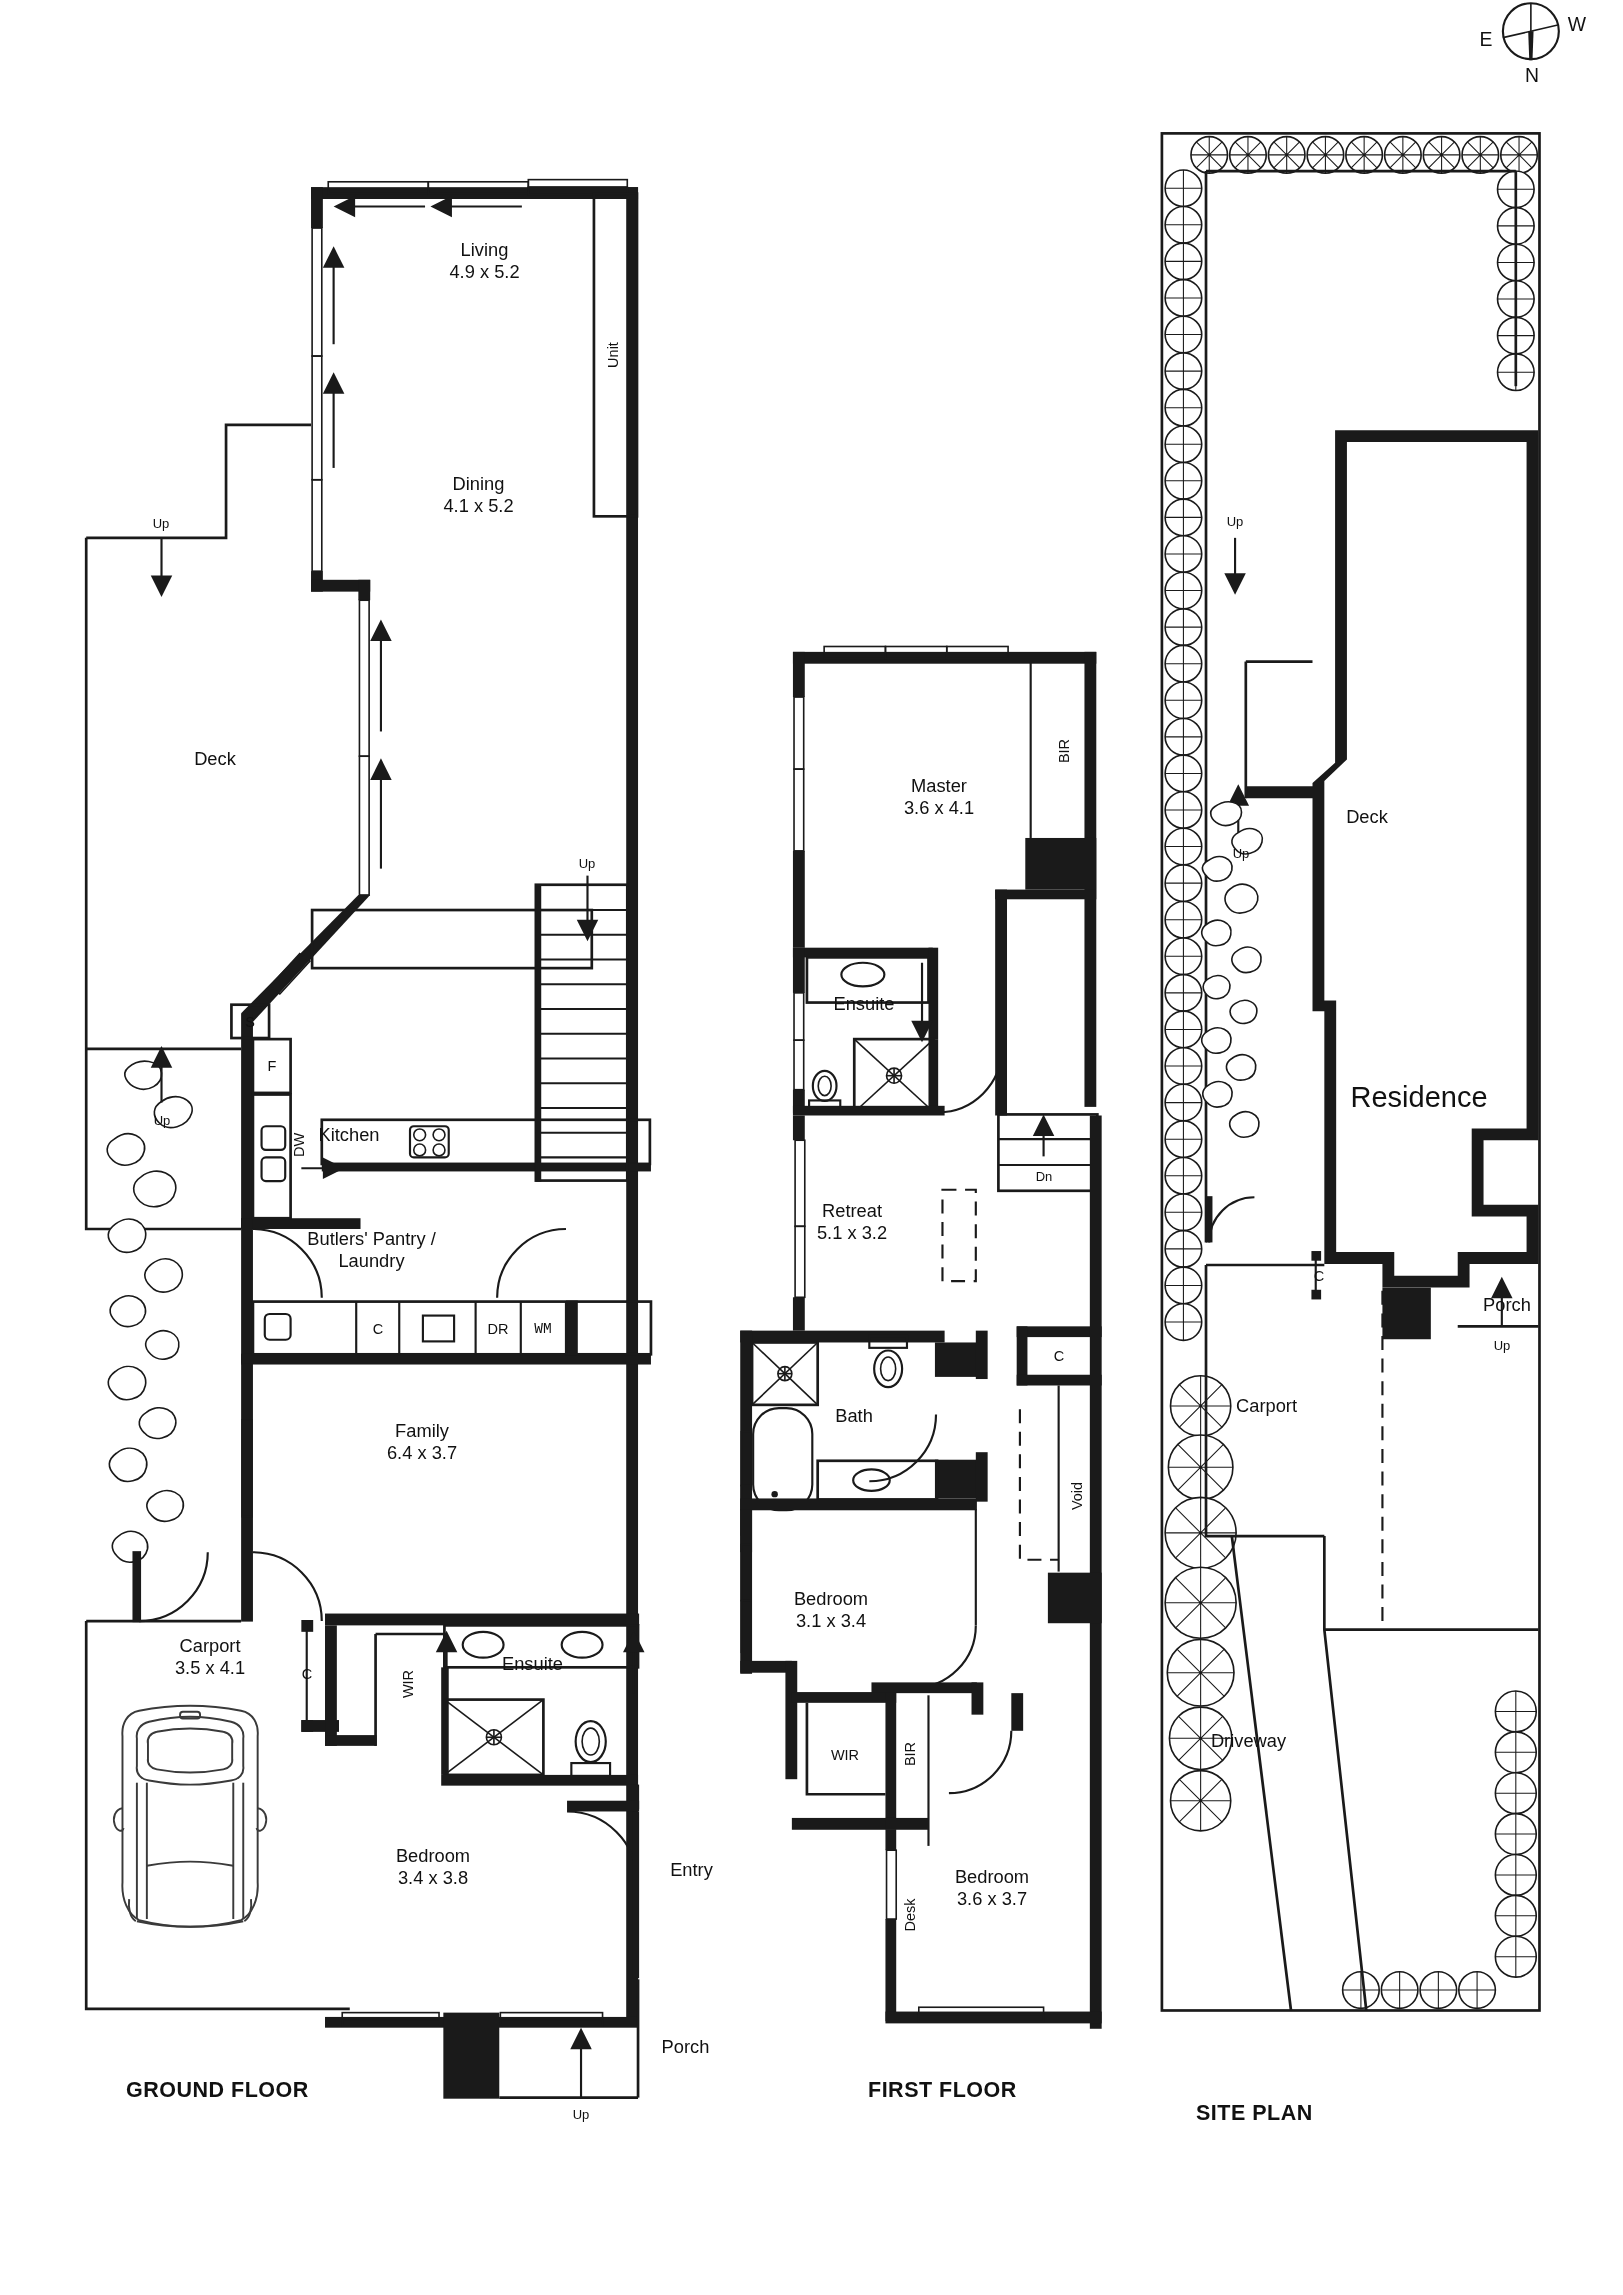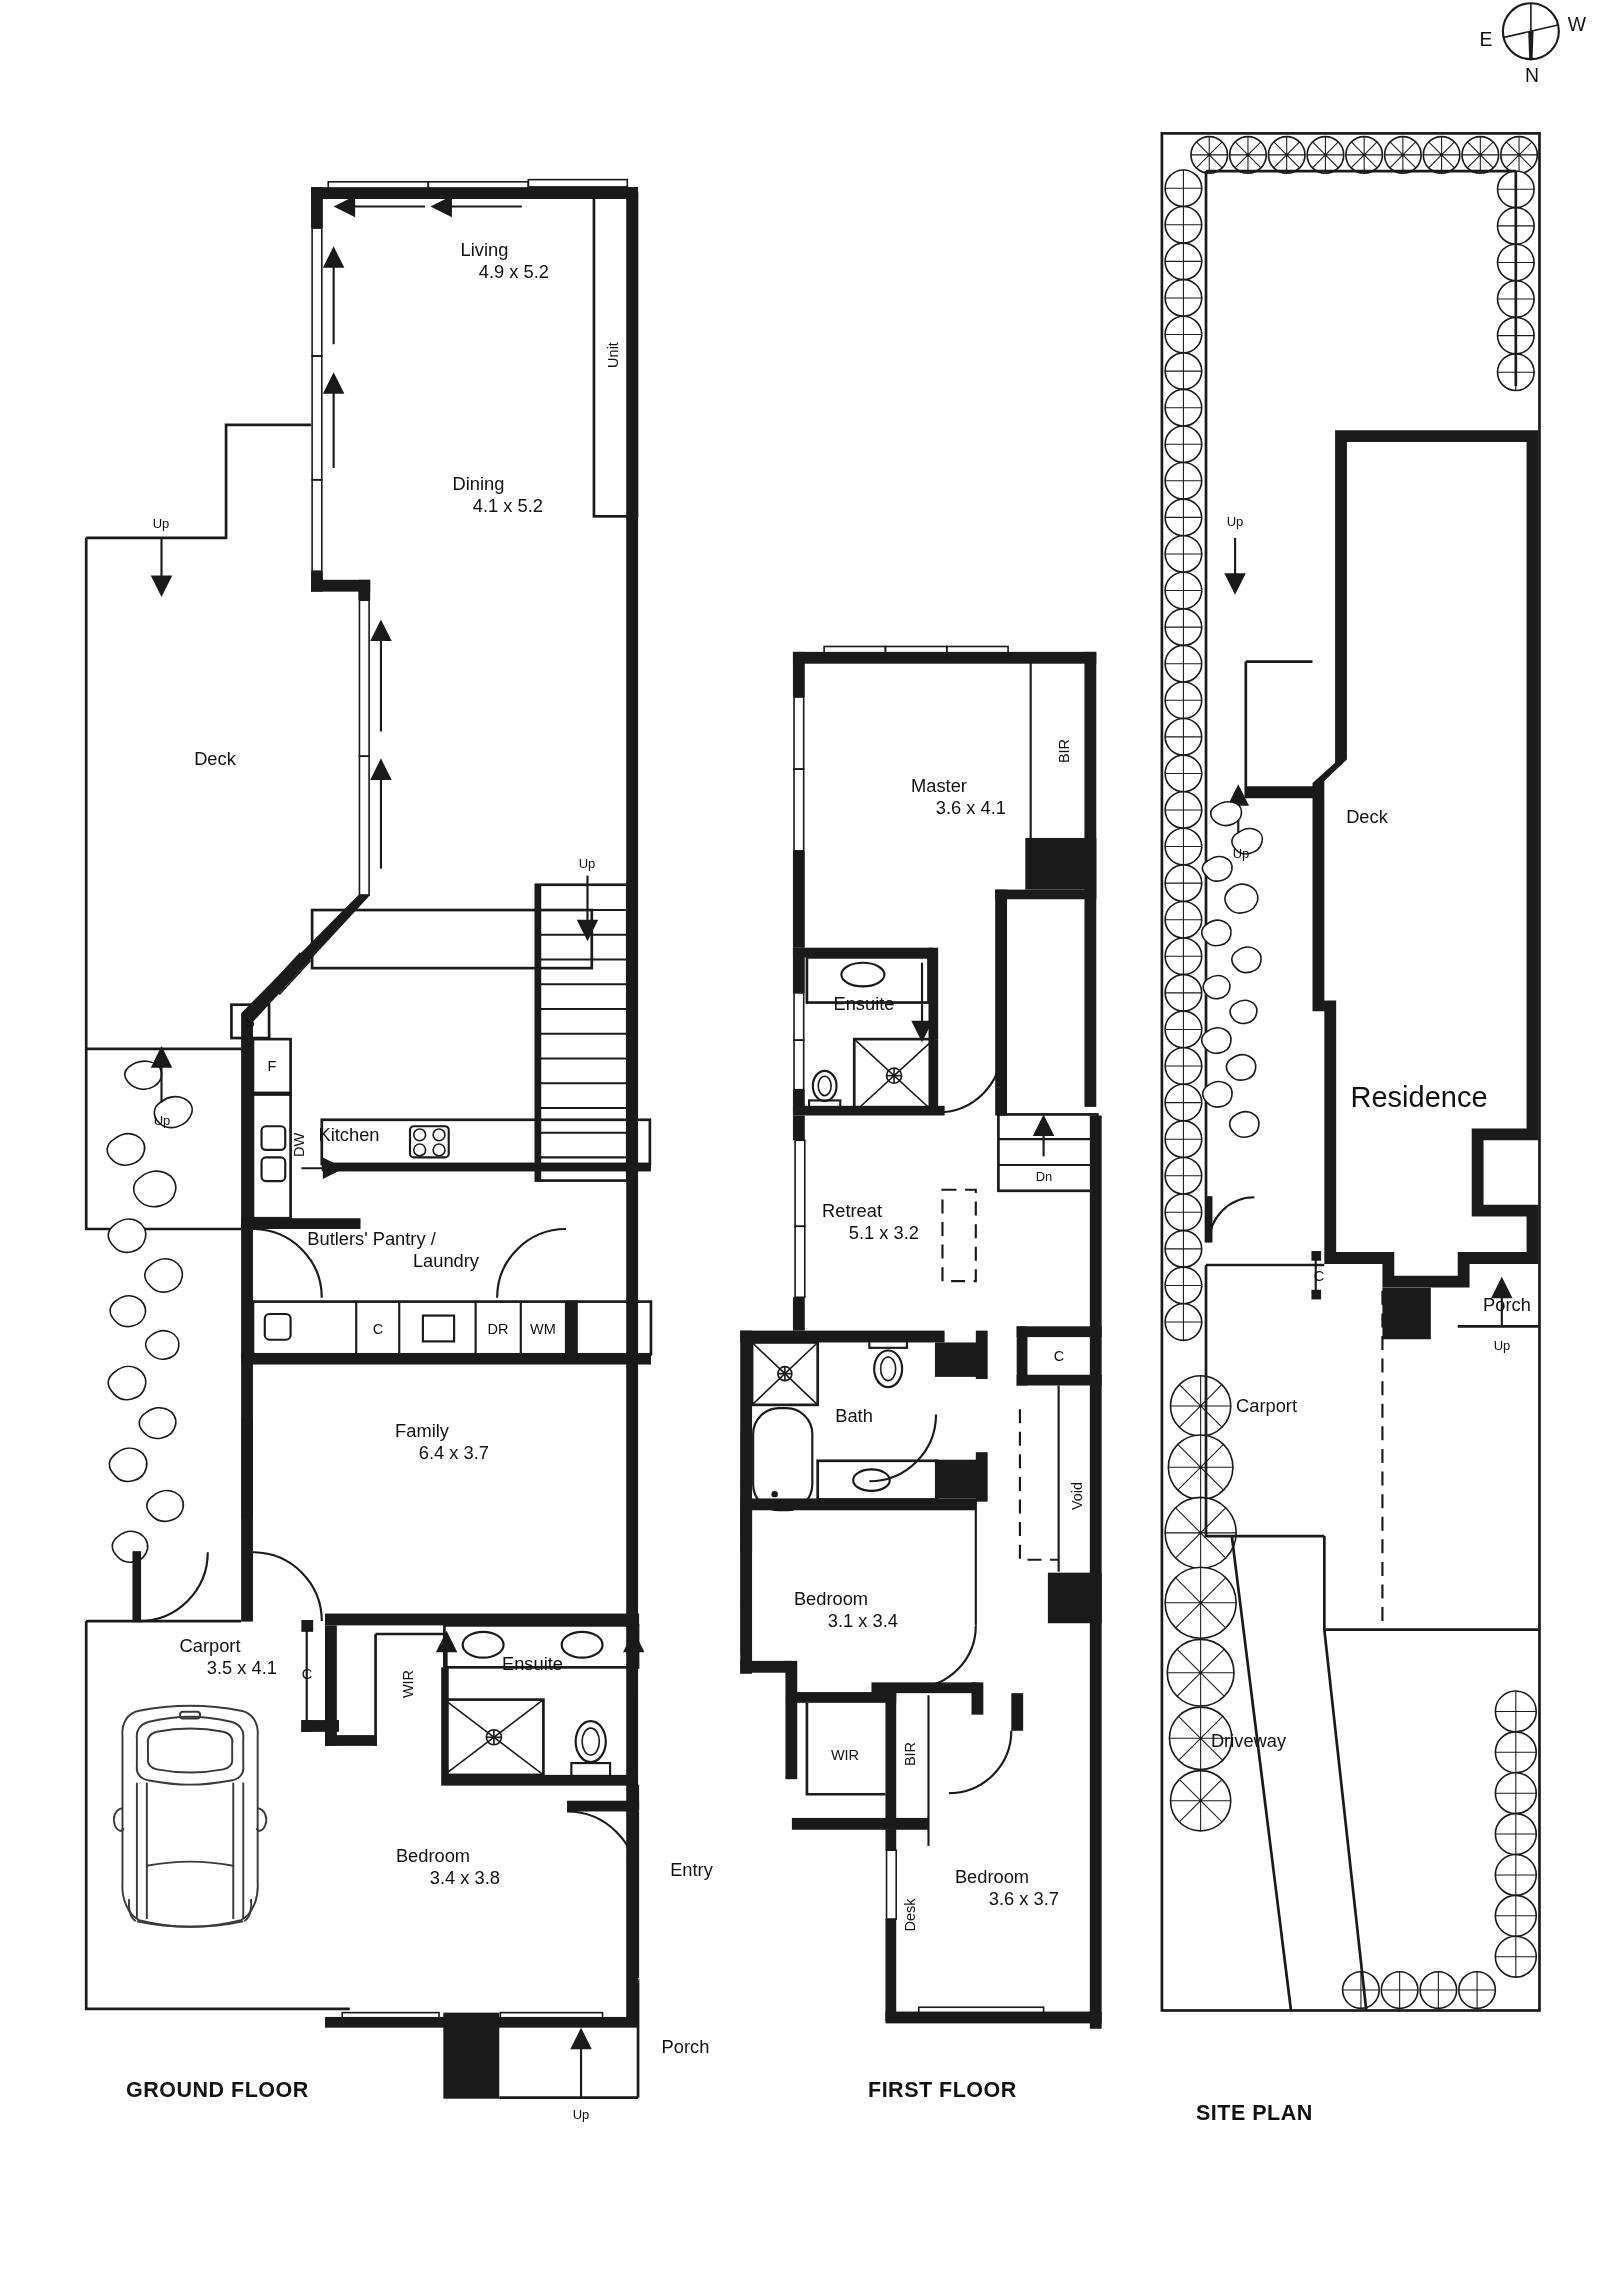--- a/index.html
+++ b/index.html
@@ -11,21 +11,21 @@
   svg{display:block;}
   .plan-title{
     position:absolute;font-size:21.5px;font-weight:bold;letter-spacing:0.5px;
     color:#111;white-space:nowrap;margin-left:40px;
   }
   .rlabel{
     position:absolute;text-align:center;white-space:nowrap;
     font-size:18.3px;line-height:1.18;color:#111;
   }
   .rlabel .nm{display:block;text-align:center;}
-  .rlabel .dim{display:block;text-align:right;}
+  .rlabel .dim{display:block;}
   .tiny{font-size:12px;}
   .vert{
     position:absolute;white-space:nowrap;font-size:14.5px;color:#111;
     transform-origin:50% 50%;
   }
   .vert.rot{transform:translate(-50%,-50%) rotate(-90deg);}
   .htxt{position:absolute;white-space:nowrap;font-size:14.5px;color:#111;transform:translate(-50%,-50%);}
   .up{position:absolute;font-size:13px;color:#111;transform:translate(-50%,-50%);}
   .residence{
     position:absolute;font-size:29px;color:#111;white-space:nowrap;
@@ -667,21 +667,21 @@
 <div class="htxt tiny" style="left:250px;top:1022px;"><span>S</span></div>
 
 <div class="htxt" style="left:272px;top:1066px;"><span>F</span></div>
 
 <div class="vert rot tiny" style="left:299px;top:1145px;"><span>DW</span></div>
 
 <div class="htxt tiny" style="left:378px;top:1329px;"><span>C</span></div>
 
 <div class="htxt tiny" style="left:498px;top:1329px;"><span>DR</span></div>
 
-<div class="htxt tiny" style="left:543px;top:1329px;"><span>WM</span></div>
+<div class="htxt tiny" style="left:543px;top:1329px;font-family:Liberation Mono, monospace;"><span>WM</span></div>
 
 <div class="up" style="left:161px;top:523px;"><span>Up</span></div>
 <div class="up" style="left:162px;top:1120px;"><span>Up</span></div>
 <div class="up" style="left:587px;top:863px;"><span>Up</span></div>
 <div class="up" style="left:581px;top:2114px;"><span>Up</span></div>
 
 <div class="plan-title" style="left:86px;top:2078px;"><span>GROUND FLOOR</span></div>
 
 <div class="rlabel" style="left:872px;top:775px;width:134px;">
   <span class="nm">Master</span>

